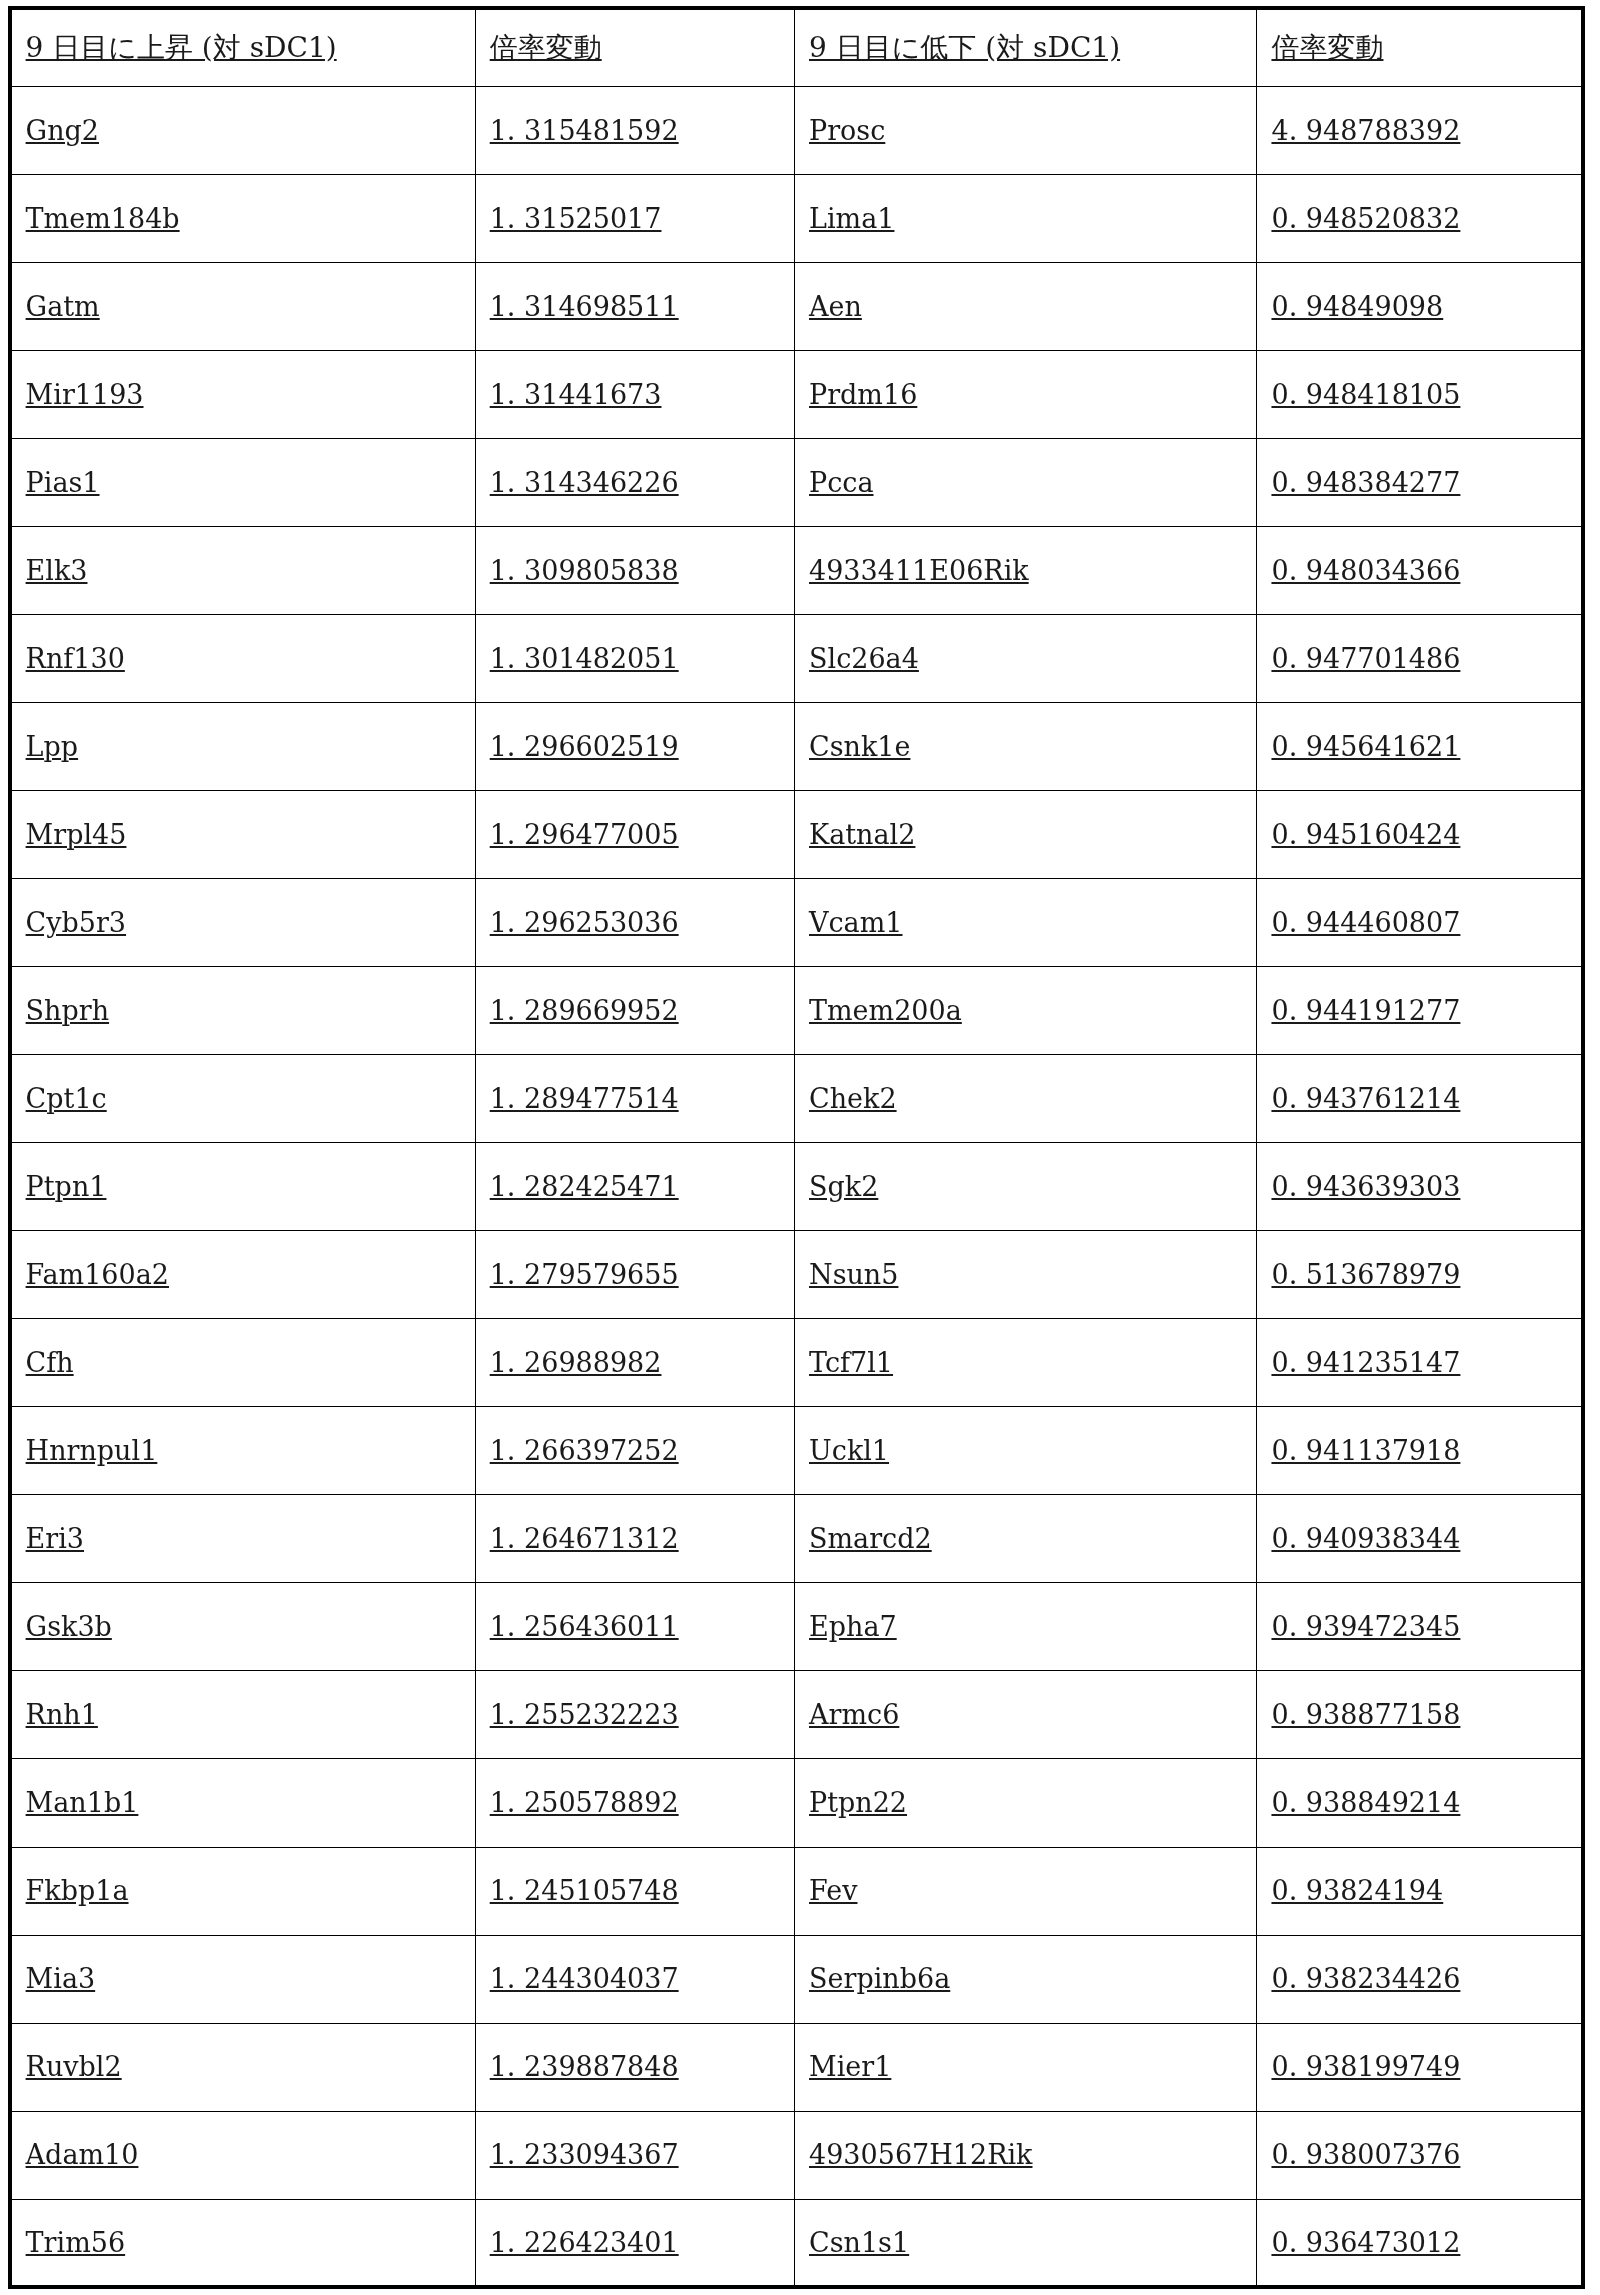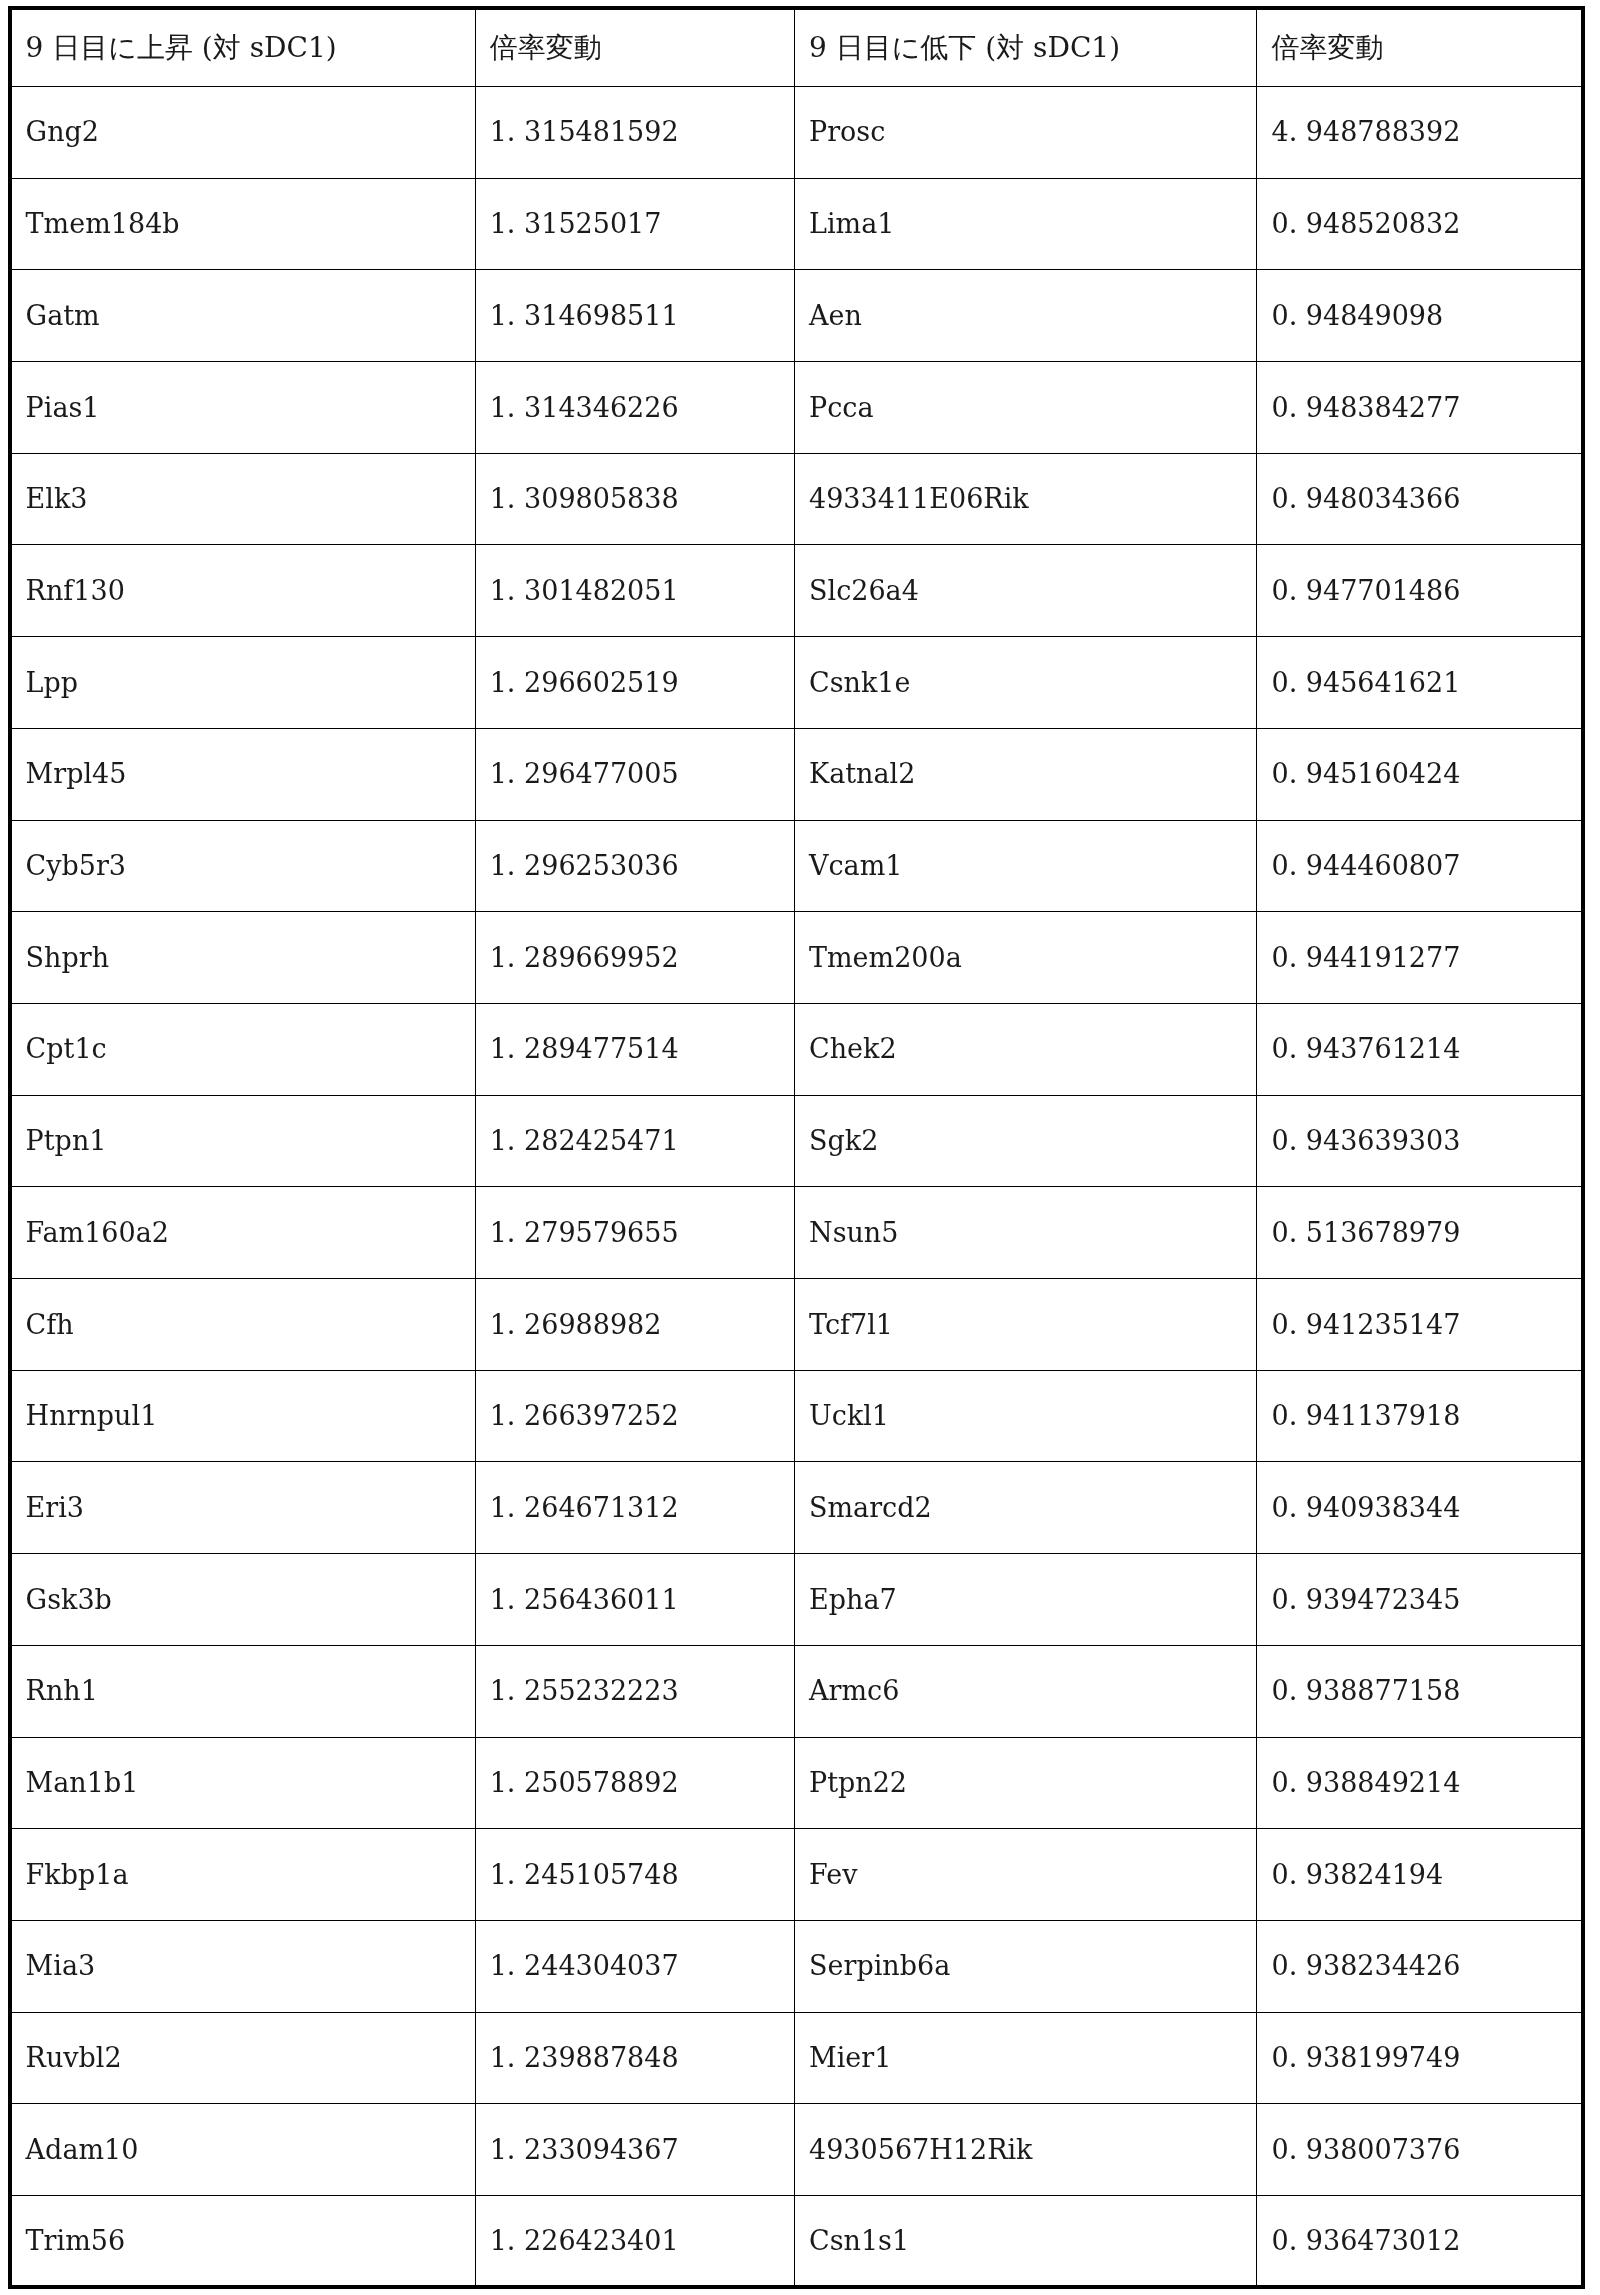--- a/index.html
+++ b/index.html
@@ -34,21 +34,21 @@
     border: 1.9px solid #000000;
     text-align: left;
     vertical-align: middle;
     padding: 0 0 0 14px;
     font-size: 27px;
     font-weight: normal;
     line-height: 1.1;
     overflow: hidden;
     white-space: nowrap;
   }
-  tr { height: 78px; }
+  tr { height: 78px; text-decoration: underline; }
   thead th { font-size: 28px; }
 </style>
 </head>
 <body>
 
 <div class="page">
   <table class="gene-table">
     <colgroup>
       <col class="c1">
       <col class="c2">
@@ -76,20 +76,26 @@
           <td>Lima1</td>
           <td>0. 948520832</td>
         </tr>
         <tr>
           <td>Gatm</td>
           <td>1. 314698511</td>
           <td>Aen</td>
           <td>0. 94849098</td>
         </tr>
         <tr>
+          <td>Mir1193</td>
+          <td>1. 31441673</td>
+          <td>Prdm16</td>
+          <td>0. 948418105</td>
+        </tr>
+        <tr>
           <td>Pias1</td>
           <td>1. 314346226</td>
           <td>Pcca</td>
           <td>0. 948384277</td>
         </tr>
         <tr>
           <td>Elk3</td>
           <td>1. 309805838</td>
           <td>4933411E06Rik</td>
           <td>0. 948034366</td>

